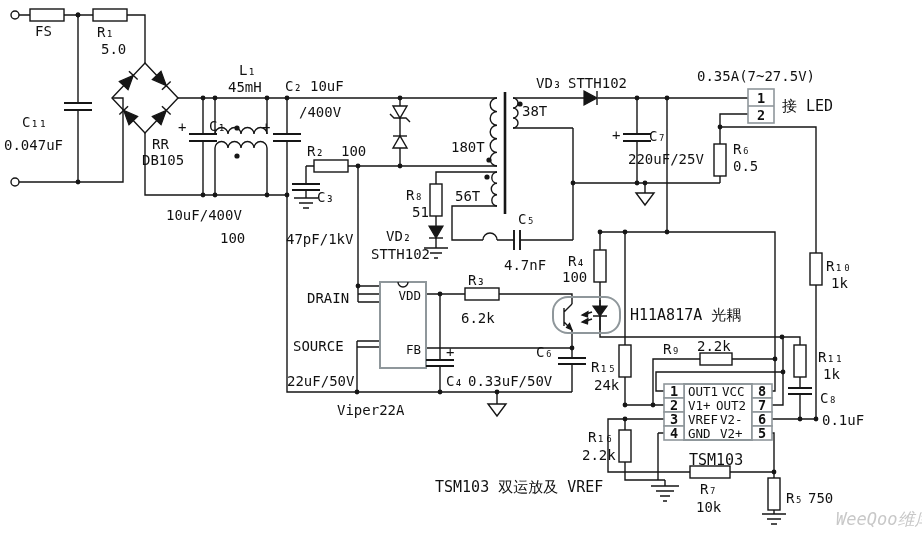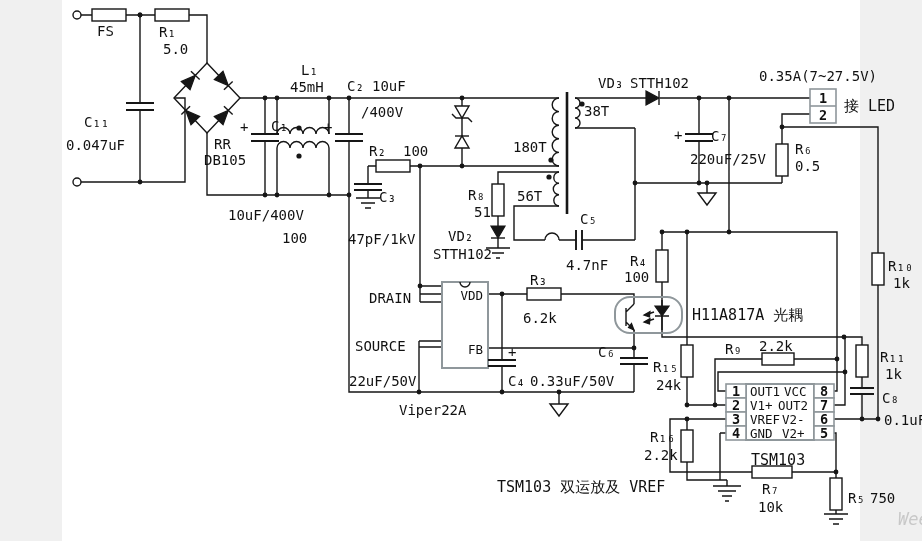--- a/index.html
+++ b/index.html
@@ -1,16 +1,16 @@
 <!DOCTYPE html>
 <html><head>
 <meta charset="utf-8">
 <style>
   html,body{margin:0;padding:0;background:#f0f0f0;}
-  .stage{width:798px;height:541px;background:#ffffff;position:relative;margin:0 auto;
+  .stage{width:922px;height:541px;background:#ffffff;position:relative;margin:0 auto;
          font-family:"DejaVu Sans Mono","DejaVu Sans","Liberation Sans",monospace;text-align:center;}
   svg{display:block;}
   .wire{stroke:#161616;stroke-width:1.4;fill:none;}
   .thick{stroke:#161616;stroke-width:2.6;fill:none;}
   .comp{fill:#ffffff;stroke:#161616;stroke-width:1.4;}
   .icbox{fill:none;stroke:#8f979b;stroke-width:2;}
   .cell{fill:#ffffff;stroke:#8f979b;stroke-width:1.6;}
   .plate{stroke:#161616;stroke-width:1.9;fill:none;}
   .dot{fill:#161616;stroke:none;}
   .diode{fill:#161616;stroke:#161616;stroke-width:1.2;}

